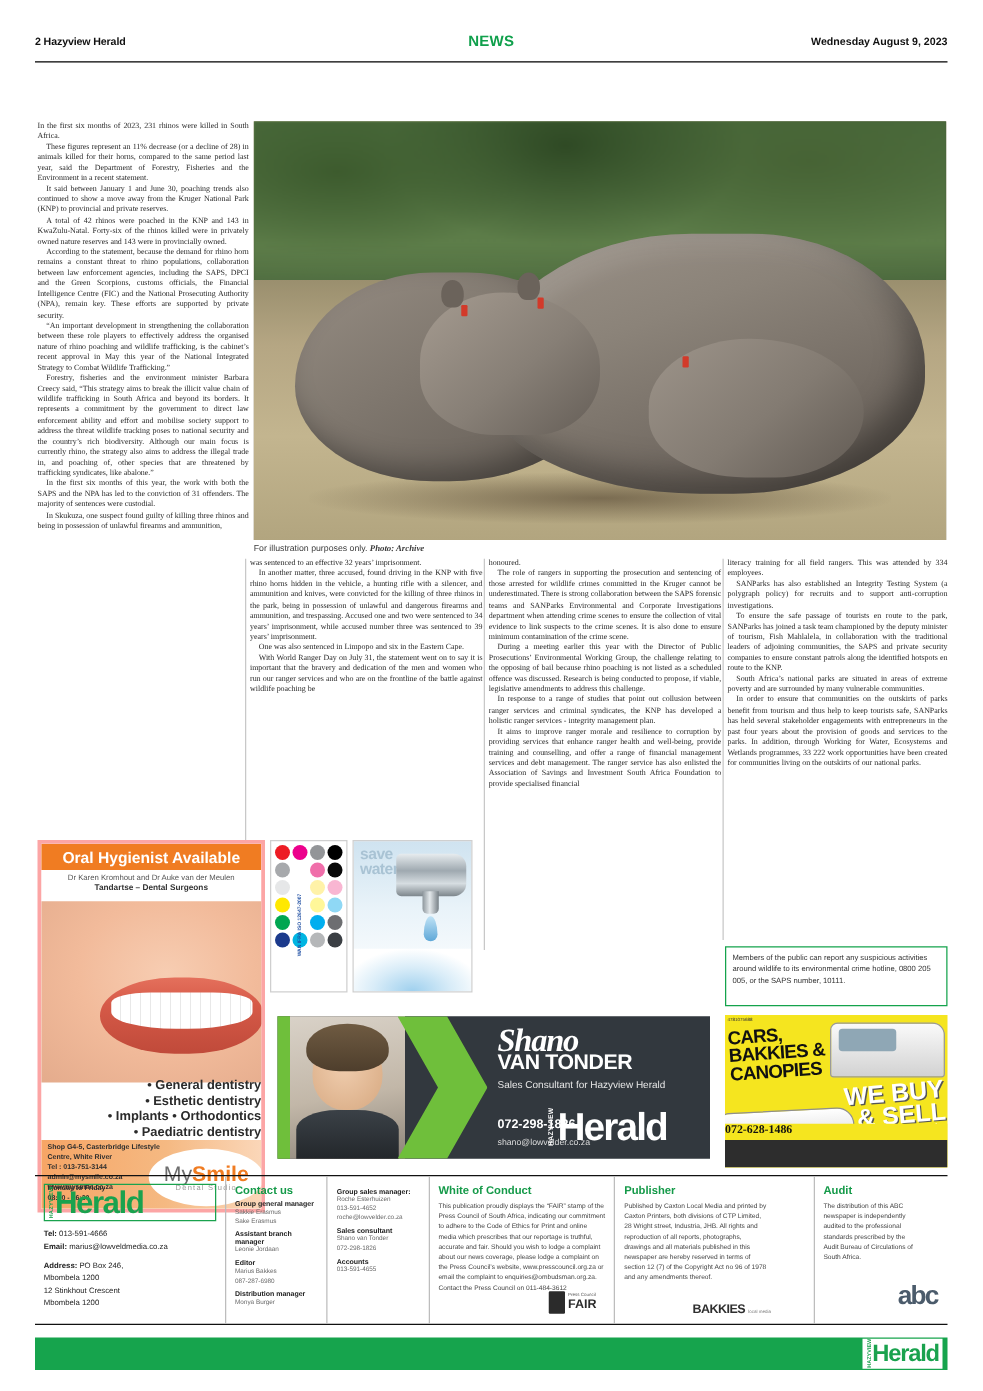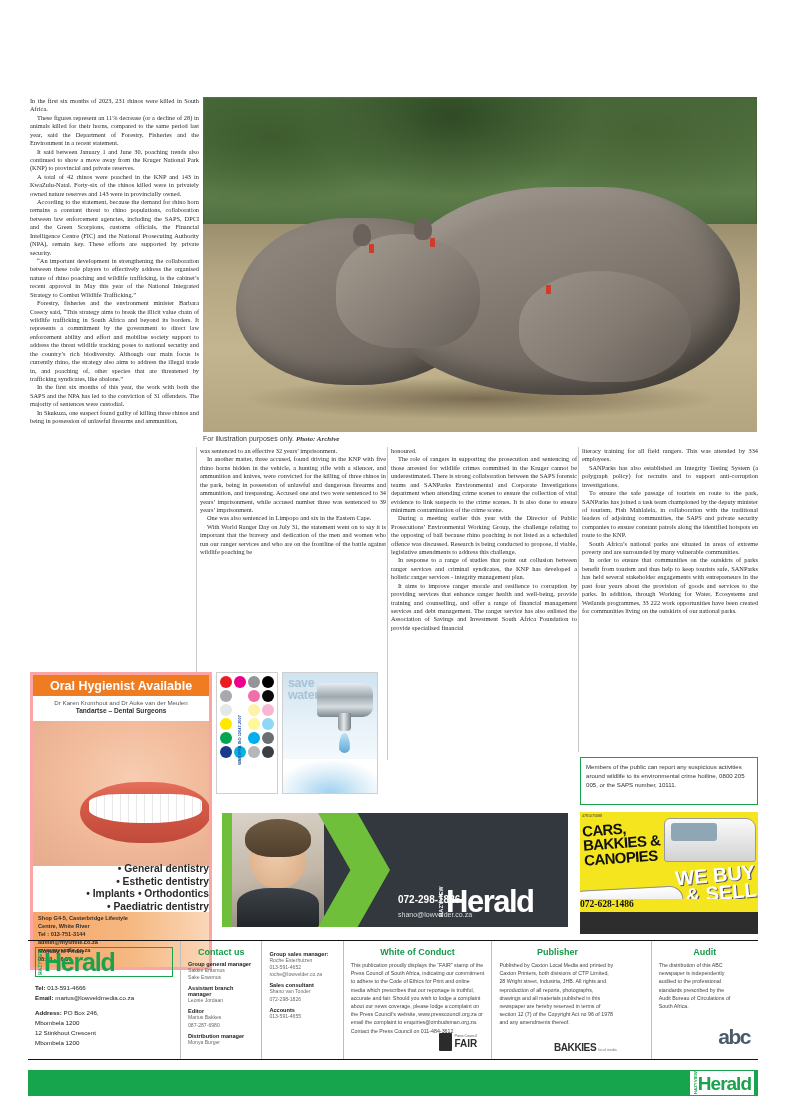--- a/index.html
+++ b/index.html
@@ -225,21 +225,21 @@
     font-family:Liberation Serif, serif; font-weight:bold; font-size:9.5px; color:#111;
     text-align:left; }
   #ad-cars .vcode2 { position:absolute; left:2px; top:2px; font-size:3.6px; color:#333;
     font-family:"Liberation Sans", sans-serif;}
 
   
   .colophon { position:absolute; left:28px; top:940px; width:730px; height:120px;
     border-top:1.2px solid #111; border-bottom:1.2px solid #111; display:flex; }
   .cblock { padding:6px 7px 4px 7px; font-family:"Liberation Sans", sans-serif; }
   .cblock + .cblock { border-left:1px solid #bdbdbd; }
-  .cb-head { color:#159a49; font-weight:bold; font-size:9px; margin-bottom:4px;text-align:center;}
+  .cb-head { color:#159a49; font-weight:bold; font-size:9px; margin-bottom:4px;}
   .cb-body { font-size:5.3px; color:#444; line-height:1.55;}
   .cb-lab { font-weight:bold; color:#222; font-size:5.6px; margin-top:4px;}
   .cb-val { color:#6a6a6a; font-size:5.1px; line-height:1.4;}
 
   .f-logo { width:152px; }
   .herald-box { width:138px; height:30px; border:1.6px solid #1aa24e; display:flex; align-items:center;
     padding-left:2px; margin-bottom:6px; }
   .herald-box .hz { font-family:"Liberation Sans", sans-serif; font-size:4.6px; font-weight:bold;
     color:#1aa24e; writing-mode:vertical-rl; transform:rotate(180deg); letter-spacing:.2px;}
   .herald-box .hw { font-family:"Liberation Sans", sans-serif; font-size:25px; font-weight:bold;
@@ -275,20 +275,25 @@
   .bottomstrip .bherald .hw { font-family:"Liberation Sans", sans-serif; font-size:19px; font-weight:bold;
     color:#1aa24e; letter-spacing:-1px; line-height:1;}
 
   .colrule { position:absolute; background:#c8c8c8; width:1px; }
 </style>
 </head>
 <body>
 
 <div class="page">
 
+  <div class="topbar">
+    <div class="folio">2 Hazyview Herald</div>
+    <div class="section">NEWS</div>
+    <div class="date">Wednesday August 9, 2023</div>
+  </div>
 
 
   <div class="photo">
     <div class="sky"></div>
     <div class="bush"></div>
     <div class="ground"></div>
     <div class="shadow"></div>
     <div class="rhino-small"></div>
     <div class="rhino-big"></div>
     <div class="head-a"></div>
@@ -360,20 +365,24 @@
 • Implants • Orthodontics
 • Paediatric dentistry</div>
     <div class="dent-foot">
       <div class="addr" style="white-space:pre-line;">Shop G4-5, Casterbridge Lifestyle
 Centre, White River
 Tel : 013-751-3144
 admin@mysmile.co.za
 www.mysmile.co.za</div>
       <div class="hours" style="white-space:pre-line;">Monday to Friday
 08:00 - 16:30</div>
+      <div class="mysmile">
+        <div class="m1"><span>My</span><b>Smile</b></div>
+        <div class="m2">Dental Studio</div>
+      </div>
     </div>
   </div>
 
   <div class="ad" id="ad-colorbar">
     <div class="dots" id="dots">
         <i style="background: rgb(237, 28, 36);"></i>
         <i style="background: rgb(236, 0, 140);"></i>
         <i style="background: rgb(147, 149, 152);"></i>
         <i style="background: rgb(0, 0, 0);"></i>
         <i style="background: rgb(167, 169, 172);"></i>
@@ -410,20 +419,25 @@
 
   <div class="ad" id="ad-shano">
     <div class="shano-inner">
       <div class="shano-lgreen"></div>
       <div class="shano-photo">
         <div class="body"></div>
         <div class="face"></div>
         <div class="hair"></div>
       </div>
       <div class="shano-chev"></div>
+      <div class="shano-name">
+        <div class="s1">Shano</div>
+        <div class="s2">VAN TONDER</div>
+        <div class="s3">Sales Consultant for Hazyview Herald</div>
+      </div>
       <div class="shano-phone">072-298-1826</div>
       <div class="shano-mail">shano@lowvelder.co.za</div>
       <div class="shano-herald">
         <div class="hz">HAZYVIEW</div>
         <div class="hw">Herald</div>
       </div>
     </div>
   </div>
 
   <div class="ad" id="ad-cars">

